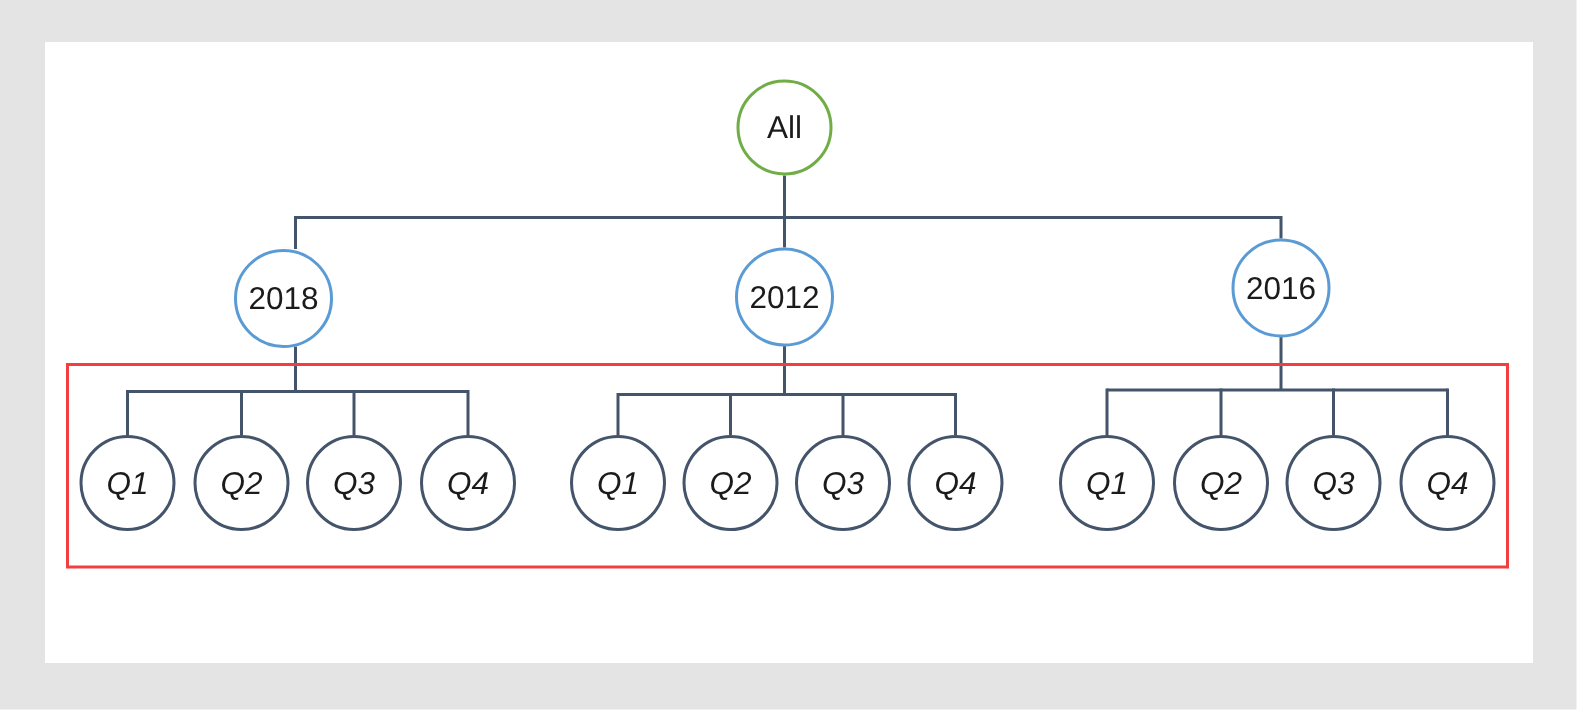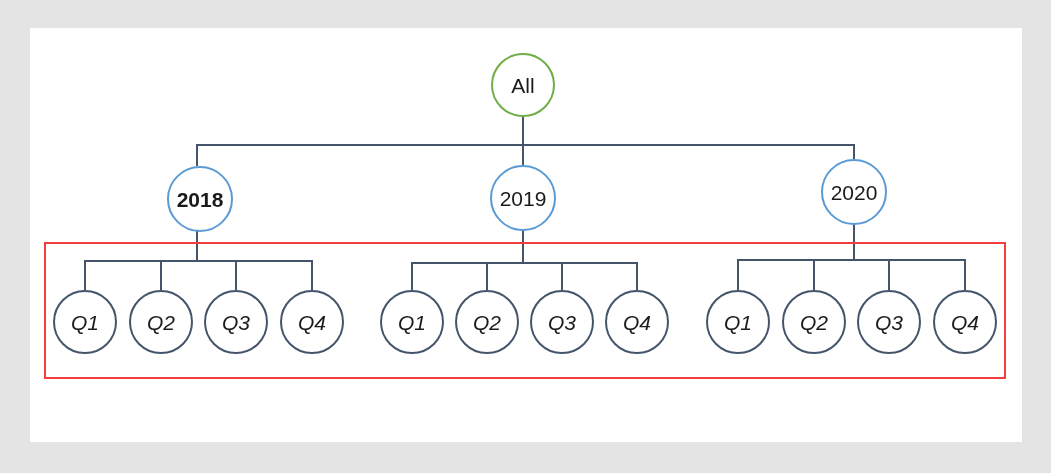--- a/index.html
+++ b/index.html
@@ -66,28 +66,28 @@
 
   <div class="cl cl-v" style="left:737px;top:259px;height:31px;"></div>
   <div class="cl cl-v" style="left:813px;top:259px;height:31px;"></div>
   <div class="cl cl-v" style="left:888px;top:259px;height:31px;"></div>
   <div class="cl cl-v" style="left:964px;top:259px;height:31px;"></div>
 
   <div class="node node-root">
     <span>All</span>
   </div>
 
-  <div class="node node-year" style="left:167px;top:166px;font-weight:bold;">
+  <div class="node node-year" style="left:156px;top:166px;">
     <span>2018</span>
   </div>
   <div class="node node-year" style="left:490px;top:165px;">
-    <span>2019</span>
+    <span>2012</span>
   </div>
   <div class="node node-year" style="left:821px;top:159px;">
-    <span>2020</span>
+    <span>2016</span>
   </div>
 
   <div class="node node-quarter" style="left:53px;">
     <span>Q1</span>
   </div>
   <div class="node node-quarter" style="left:129px;">
     <span>Q2</span>
   </div>
   <div class="node node-quarter" style="left:204px;">
     <span>Q3</span>

